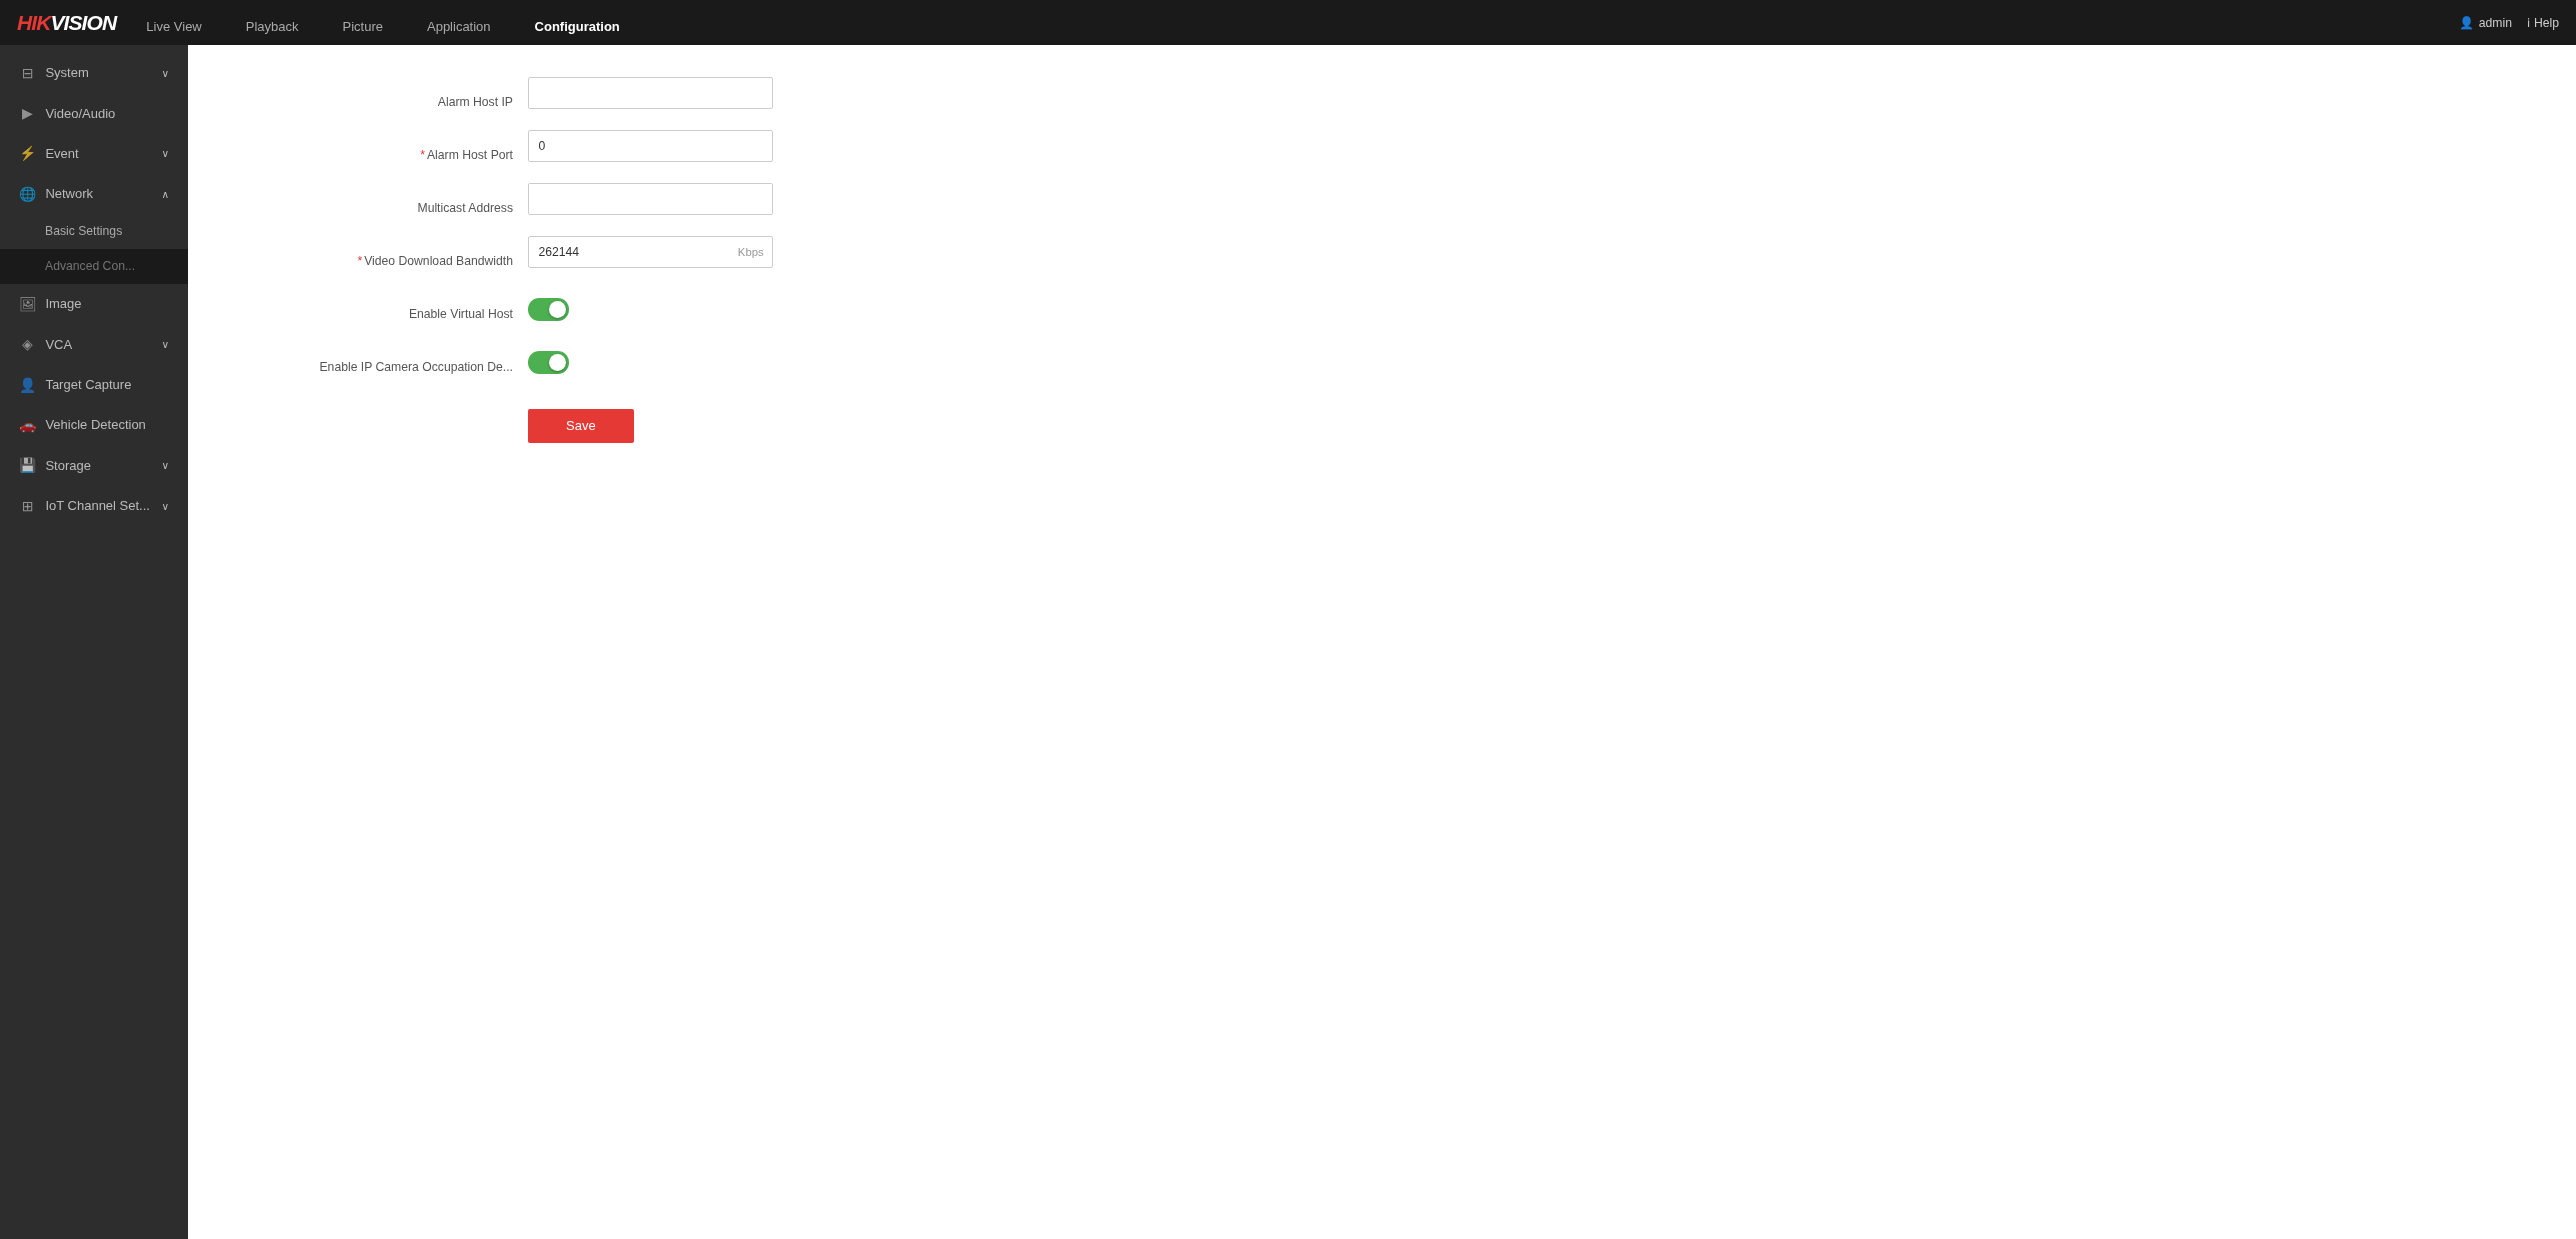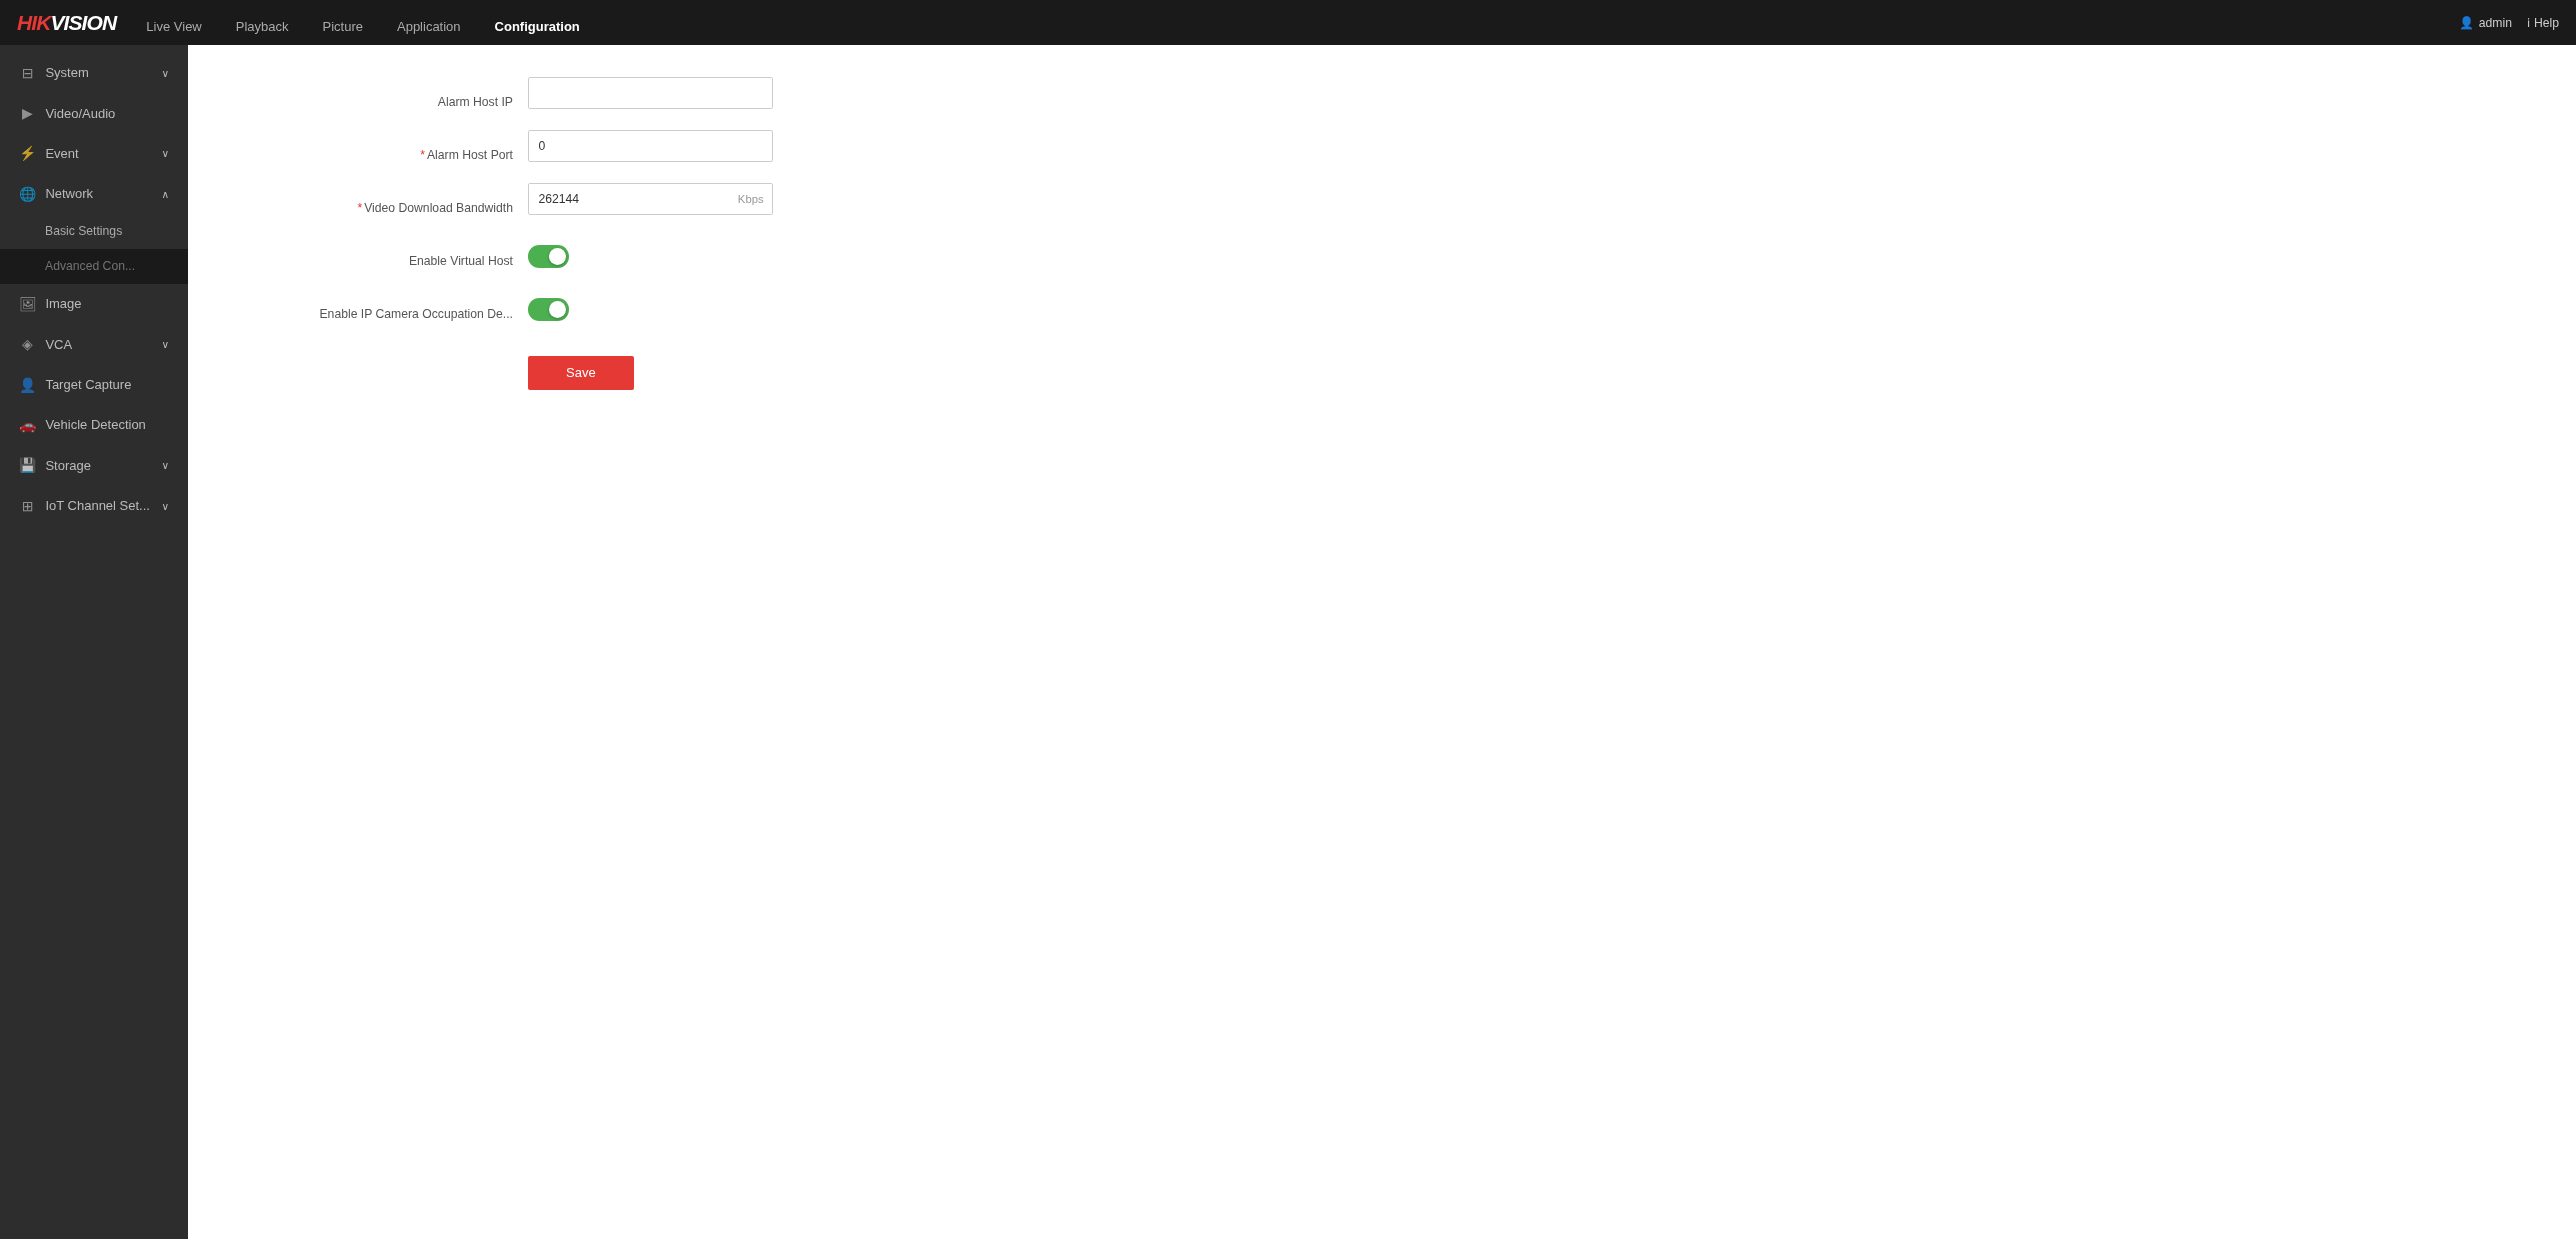--- a/index.html
+++ b/index.html
@@ -16,21 +16,21 @@
     }
     .topnav-logo {
       color: #e53935;
       font-weight: 900;
       font-size: 21px;
       letter-spacing: -0.9px;
       font-style: italic;
       margin-right: 7.5px;
     }
     .topnav-logo span { color: #fff; }
-    .topnav-links { display: flex; gap: 34px; flex: 1; margin-top: 8px; }
+    .topnav-links { display: flex; gap: 44px; flex: 1; margin-top: 8px; }
     .topnav-link {
       color: #aaa;
       text-decoration: none;
       font-size: 13px;
       cursor: pointer;
     }
     .topnav-link.active { color: #fff; font-weight: 600; }
     .topnav-right { display: flex; align-items: center; gap: 15px; margin-left: auto; }
     .topnav-user, .topnav-help { color: #ccc; font-size: 12.2px; display: flex; align-items: center; gap: 3.8px; }
 
@@ -266,20 +266,24 @@
         <input class="form-input" type="text" value="" style="">
       </div>
 
       <div class="form-row">
         <label class="form-label">
           <span class="required">*</span><span>Alarm Host Port</span>
         </label>
         <input class="form-input" type="text" value="0" style="">
       </div>
 
+      <div class="form-row">
+        <label class="form-label">Multicast Address</label>
+        <input class="form-input" type="text" value="" style="">
+      </div>
 
       <div class="form-row">
         <label class="form-label">
           <span class="required">*</span><span>Video Download Bandwidth</span>
         </label>
         <div class="input-wrapper">
           <input class="form-input with-unit" type="text" value="262144" style="">
           <span class="input-unit">Kbps</span>
         </div>
       </div>

